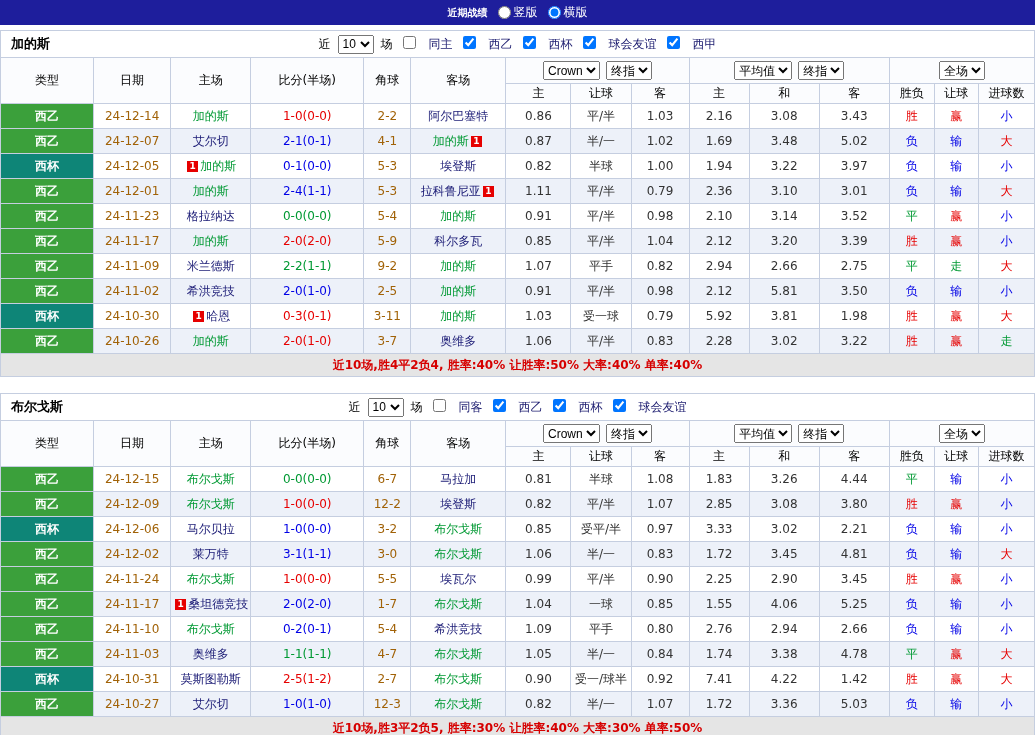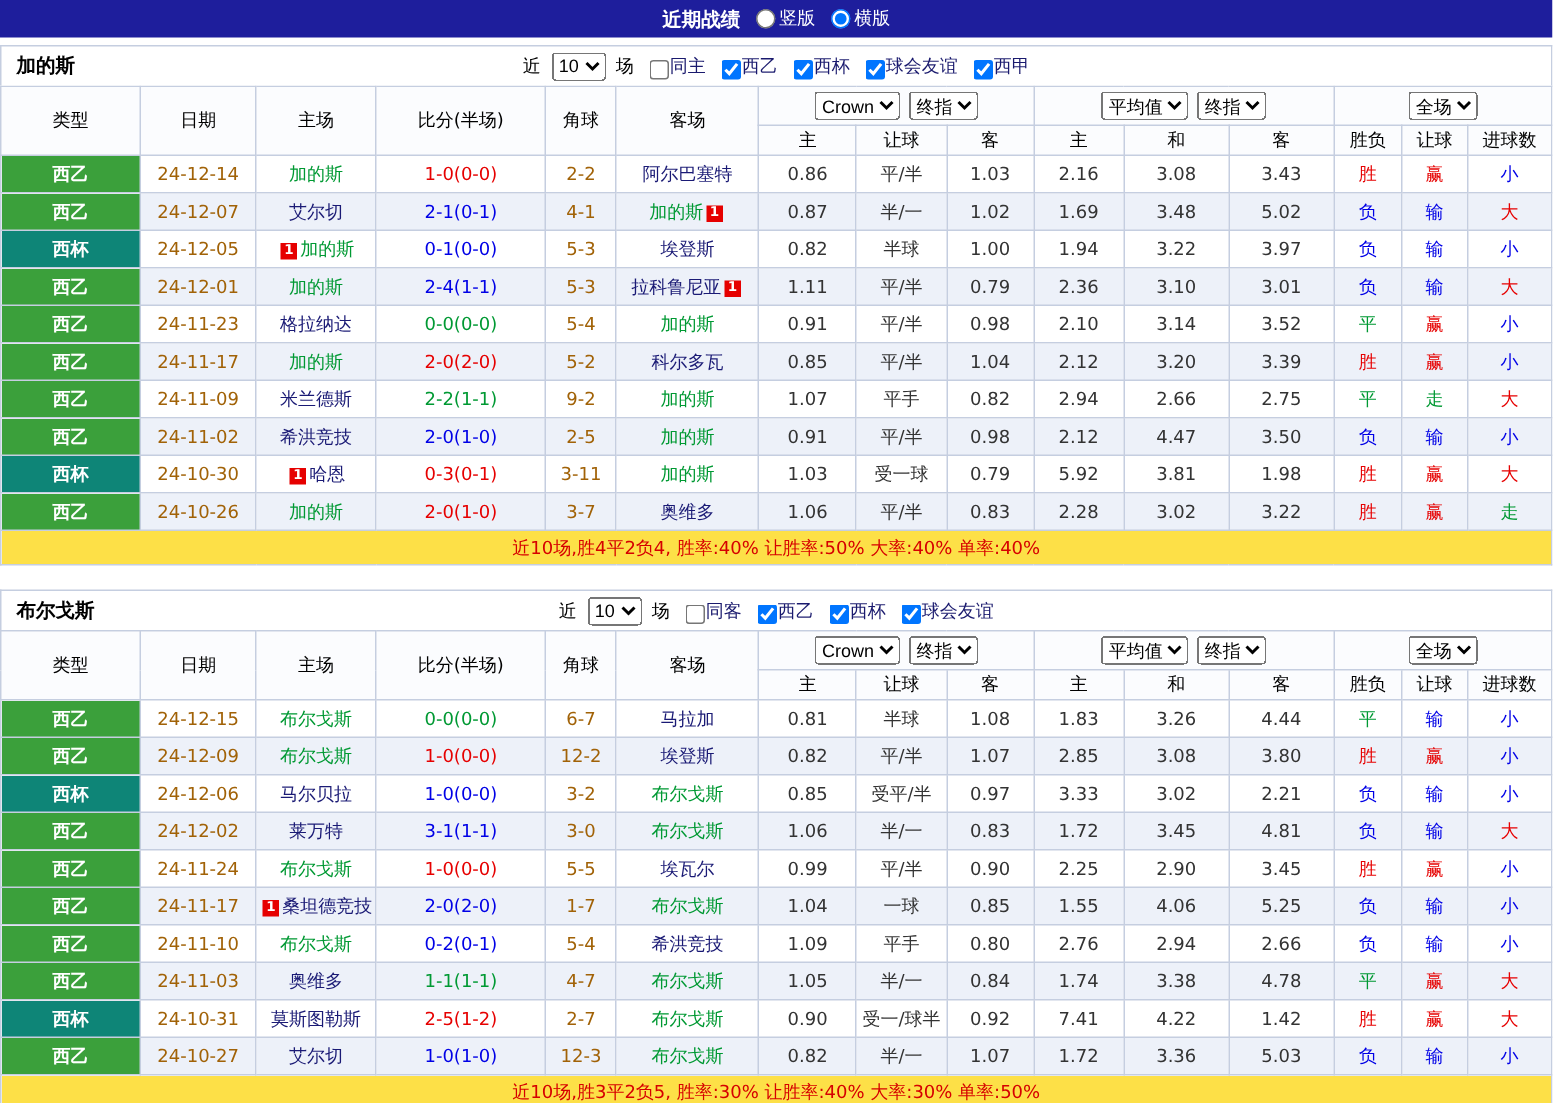--- a/index.html
+++ b/index.html
@@ -12,40 +12,40 @@
   }
   .topbar {
     height: 25px;
     background: var(--topbar-bg, #1e1e9c);
     color: #fff;
     display: flex;
     align-items: center;
     justify-content: center;
     gap: 10px;
   }
-  .topbar-title { font-weight: bold; font-size: 13px; }
+  .topbar-title { font-weight: bold; font-size: 10px; }
   .radio-label { display: inline-flex; align-items: center; gap: 3px; color: #fff; cursor: pointer; }
   .radio-label input { margin: 0; }
 
   .section { margin-top: 5px; }
   .section + .section { margin-top: 16px; }
 
   .section-bar {
     position: relative;
     height: 27px;
     border: 1px solid var(--grid, #c5cee0);
     border-bottom: none;
     background: #fff;
     display: flex;
     align-items: center;
   }
   .team-title { position: absolute; left: 10px; font-weight: bold; font-size: 13px; }
   .bar-controls { flex: 1; display: flex; justify-content: center; align-items: center; gap: 4px; }
   .bar-lbl { color: #000; }
-  .cb { display: inline-flex; align-items: flex-end; gap: 1px; margin-left: 6px; cursor: pointer; }
+  .cb { display: inline-flex; align-items: flex-start; gap: 13px; margin-left: 6px; cursor: pointer; }
   .cb-lbl { color: #1a1a6e; }
 
   table.grid { width: 1035px; border-collapse: collapse; table-layout: fixed; border: 1px solid var(--grid, #c5cee0); }
   th, td {
     border: 1px solid var(--grid, #c5cee0);
     text-align: center;
     height: 25px;
     padding: 0;
     white-space: nowrap;
     overflow: hidden;
@@ -76,21 +76,21 @@
     background: var(--win-red, #e60000);
     color: #fff;
     width: 11px; height: 11px;
     line-height: 11px;
     font-size: 9px;
     font-weight: bold;
     margin: 0 2px;
     vertical-align: 1px;
   }
 
-  tfoot td.summary { height: 23px; color: var(--summary-red, #d60000); background: #fde047; }
+  tfoot td.summary { height: 23px; color: var(--summary-red, #d60000); background: #e5e5e5; font-weight: bold; }
 </style>
 </head>
 <body>
 
 <div class="topbar">
   <span class="topbar-title">近期战绩</span>
   <label class="radio-label">
     <input type="radio" name="layout" style="">
     <span>竖版</span>
   </label>
@@ -255,21 +255,21 @@
           <td class="odds">3.52</td>
           <td class="res green">平</td>
           <td class="res red">赢</td>
           <td class="res blue">小</td>
         </tr>
         <tr>
           <td class="league lg-green">西乙</td>
           <td class="dim">24-11-17</td>
           <td class="teamcell"><span class="focal">加的斯</span></td>
           <td><span class="sc red">2-0(2-0)</span></td>
-          <td class="dim">5-2</td>
+          <td class="dim">5-9</td>
           <td class="teamcell"><span class="opp">科尔多瓦</span></td>
           <td class="odds">0.85</td>
           <td class="odds">平/半</td>
           <td class="odds">1.04</td>
           <td class="odds">2.12</td>
           <td class="odds">3.20</td>
           <td class="odds">3.39</td>
           <td class="res red">胜</td>
           <td class="res red">赢</td>
           <td class="res blue">小</td>
@@ -295,21 +295,21 @@
           <td class="league lg-green">西乙</td>
           <td class="dim">24-11-02</td>
           <td class="teamcell"><span class="opp">希洪竞技</span></td>
           <td><span class="sc blue">2-0(1-0)</span></td>
           <td class="dim">2-5</td>
           <td class="teamcell"><span class="focal">加的斯</span></td>
           <td class="odds">0.91</td>
           <td class="odds">平/半</td>
           <td class="odds">0.98</td>
           <td class="odds">2.12</td>
-          <td class="odds">4.47</td>
+          <td class="odds">5.81</td>
           <td class="odds">3.50</td>
           <td class="res blue">负</td>
           <td class="res blue">输</td>
           <td class="res blue">小</td>
         </tr>
         <tr>
           <td class="league lg-teal">西杯</td>
           <td class="dim">24-10-30</td>
           <td class="teamcell"><span class="rc">1</span><span class="opp">哈恩</span></td>
           <td><span class="sc red">0-3(0-1)</span></td>

